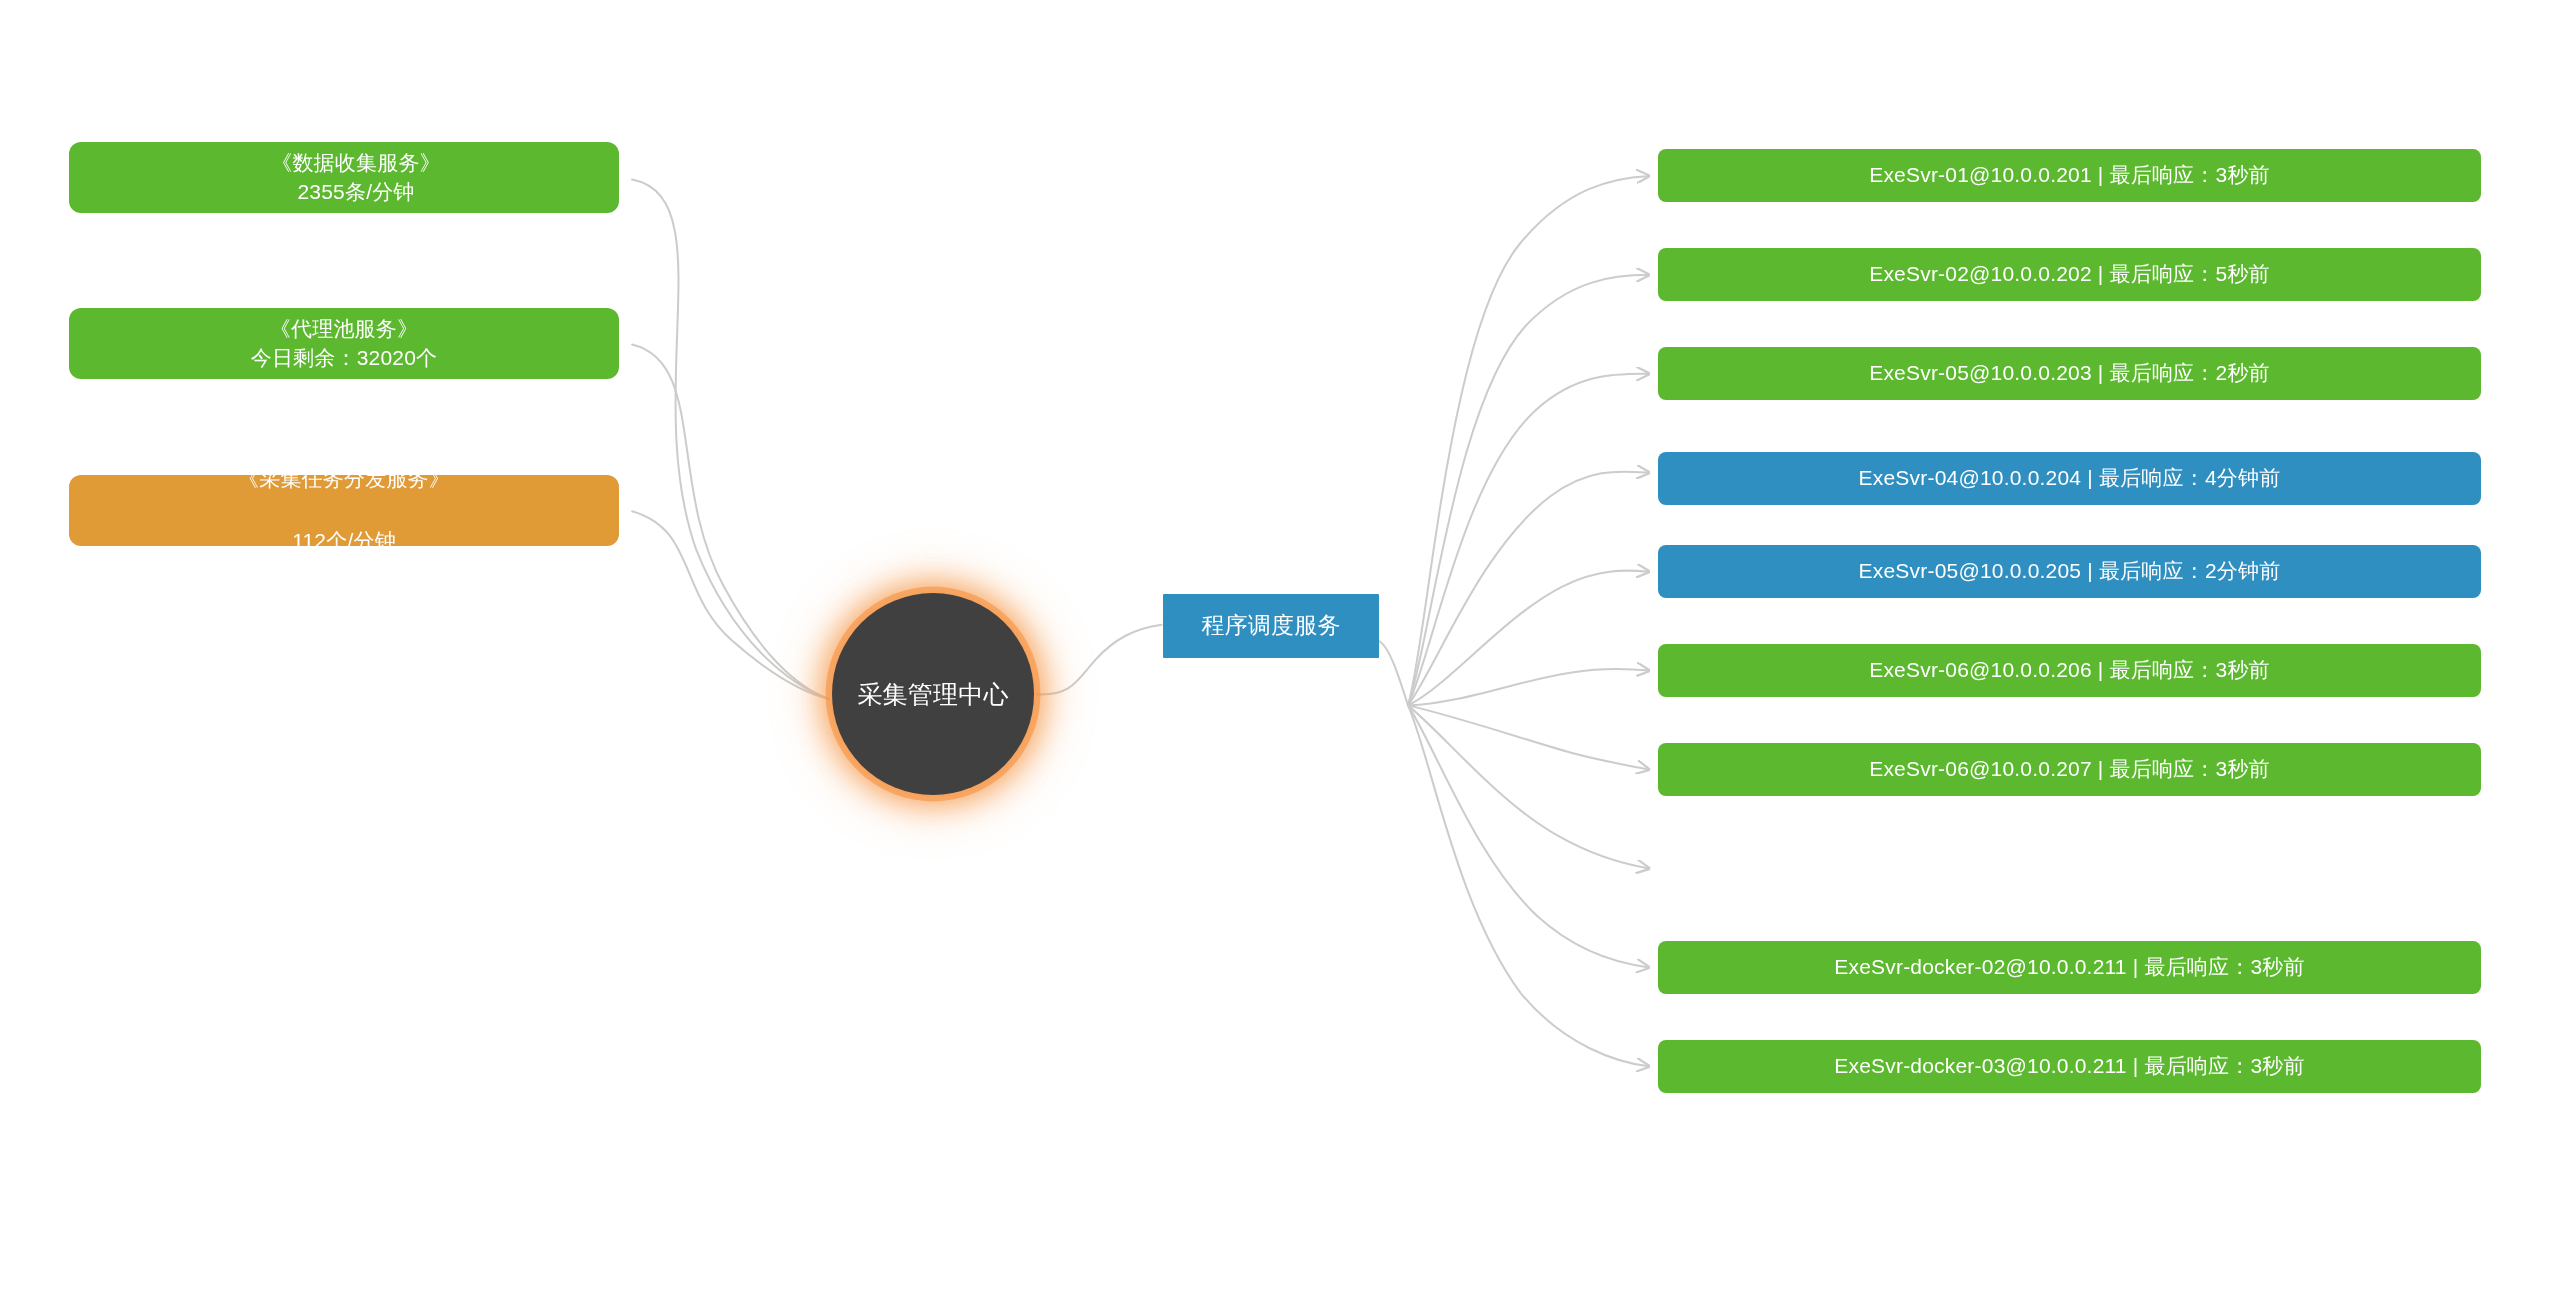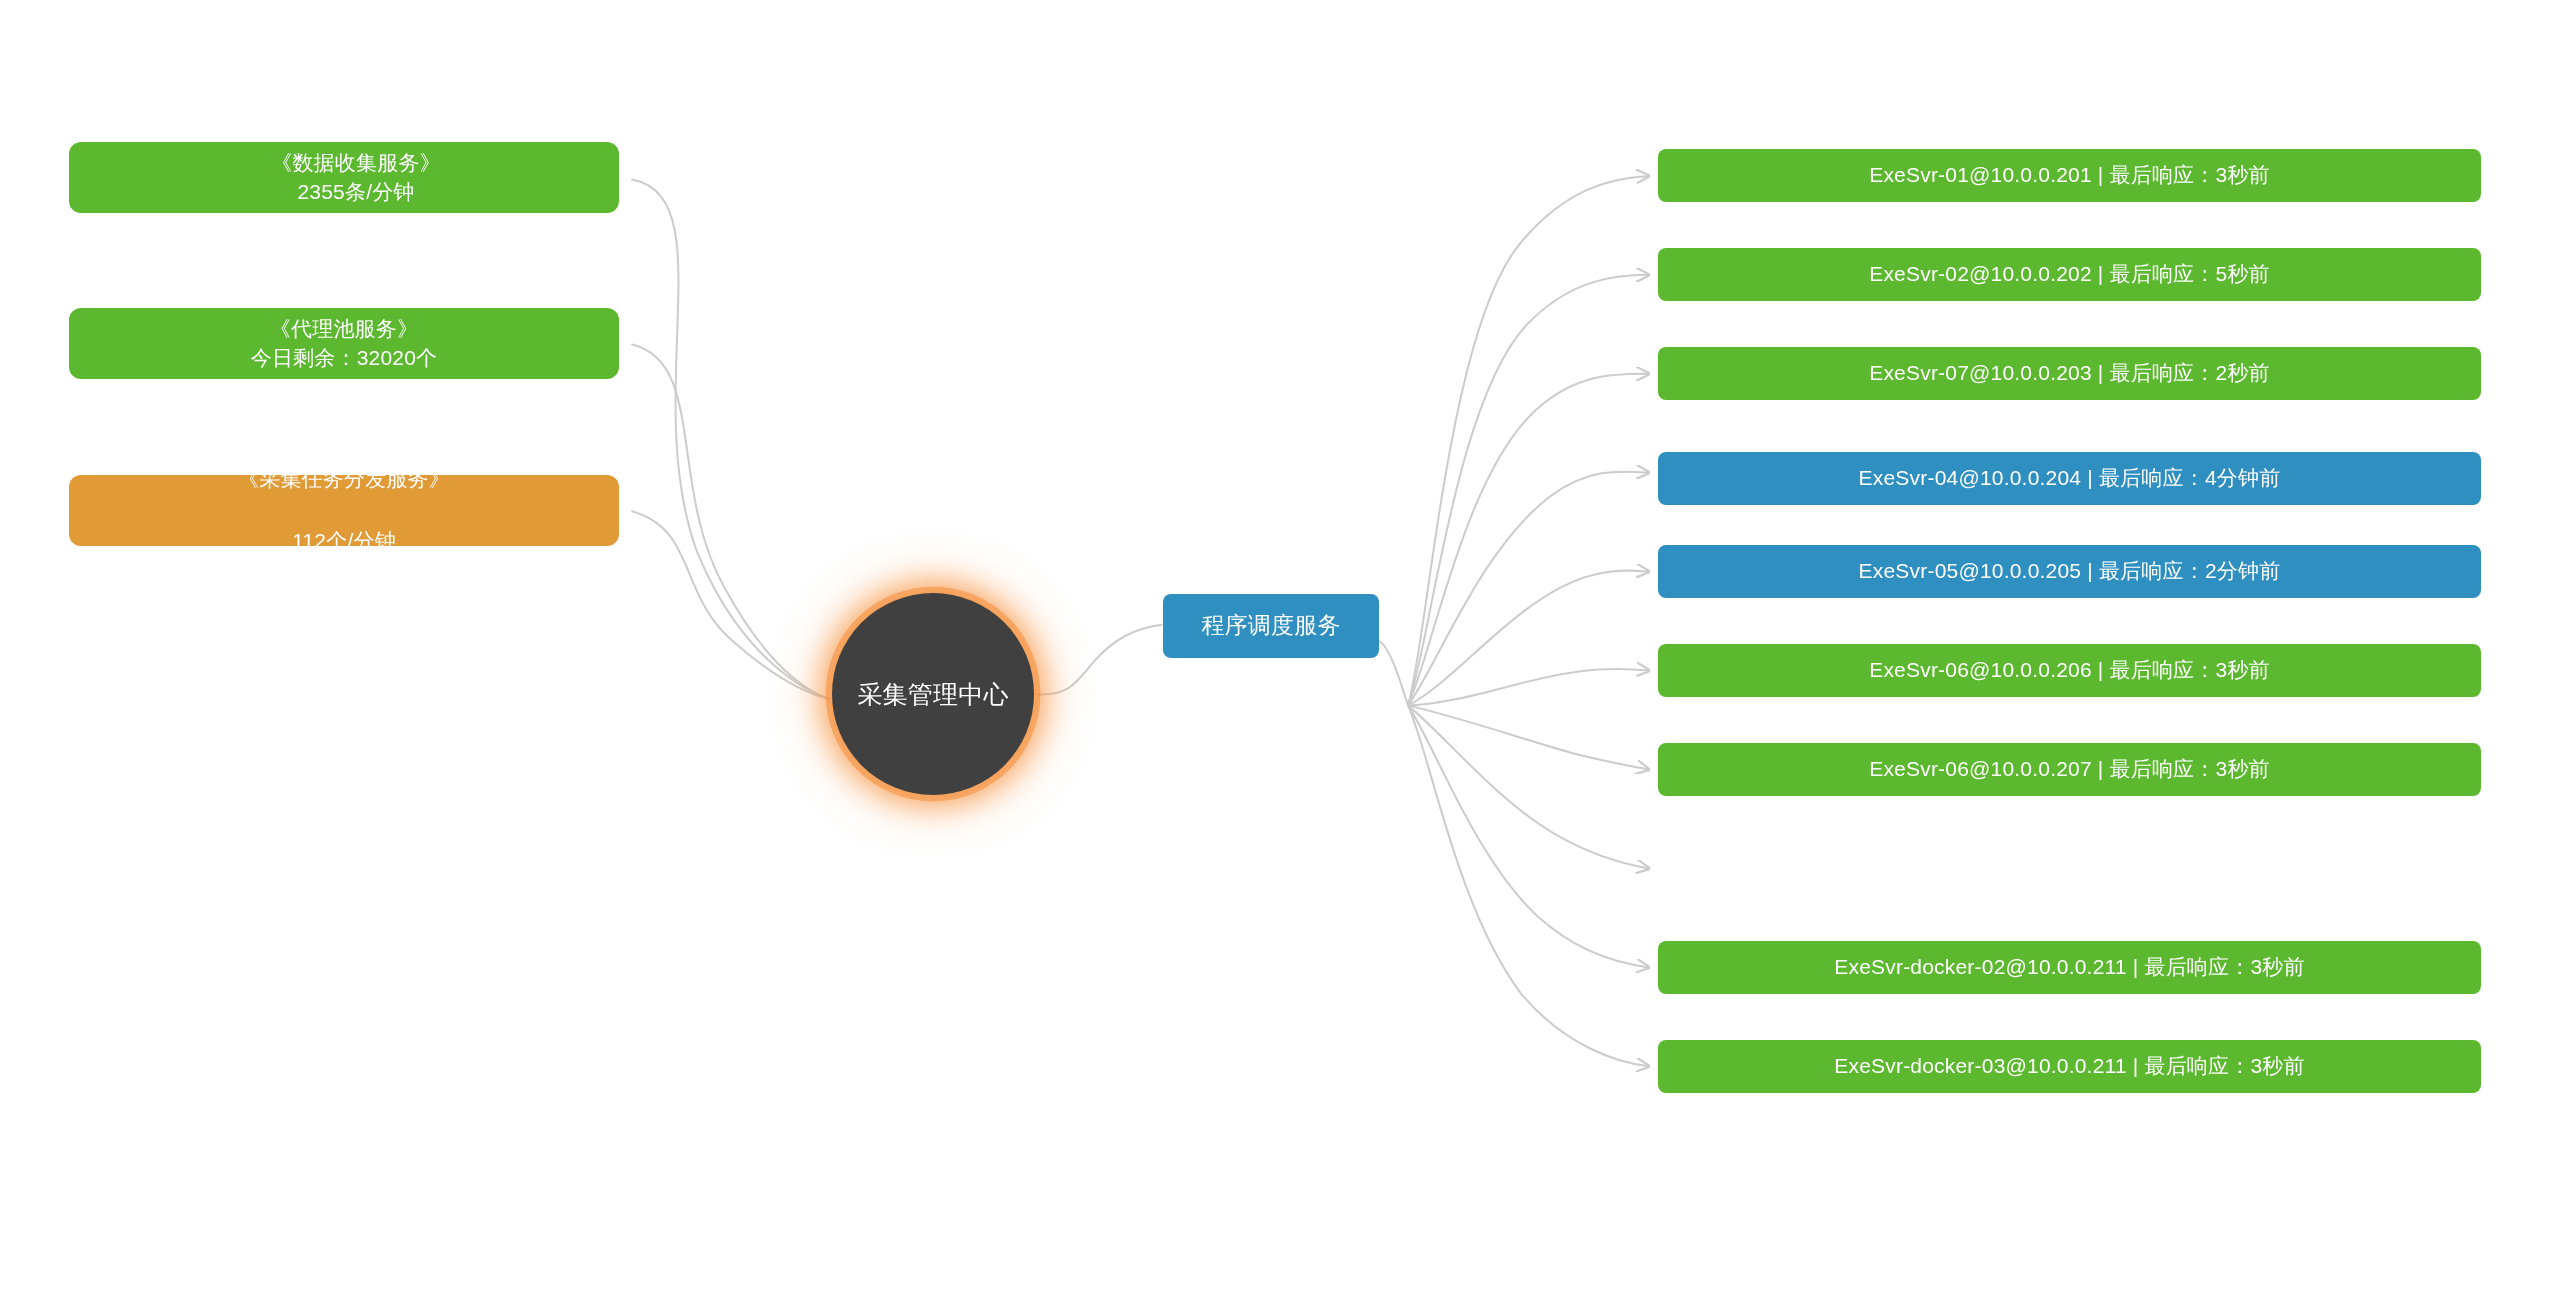--- a/index.html
+++ b/index.html
@@ -74,21 +74,21 @@
   }
 
   
   #scheduler {
     left: 1163px;
     top: 594px;
     width: 216px;
     height: 64px;
     background: #2E8FC0;
     font-size: 23px;
-    border-radius: 8px;
+    border-radius: 1px;
   }
 
   
   .exe {
     left: 1658px;
     width: 823px;
     height: 53px;
     font-size: 21px;
     border-radius: 8px;
   }
@@ -154,21 +154,21 @@
     <span class="ln">程序调度服务</span>
   </div>
 
   <div class="node exe green" style="top:149px">
     <span class="ln">ExeSvr-01@10.0.0.201 | 最后响应：3秒前</span>
   </div>
   <div class="node exe green" style="top:248px">
     <span class="ln">ExeSvr-02@10.0.0.202 | 最后响应：5秒前</span>
   </div>
   <div class="node exe green" style="top:347px">
-    <span class="ln">ExeSvr-07@10.0.0.203 | 最后响应：2秒前</span>
+    <span class="ln">ExeSvr-05@10.0.0.203 | 最后响应：2秒前</span>
   </div>
   <div class="node exe blue" style="top:452px">
     <span class="ln">ExeSvr-04@10.0.0.204 | 最后响应：4分钟前</span>
   </div>
   <div class="node exe blue" style="top:545px">
     <span class="ln">ExeSvr-05@10.0.0.205 | 最后响应：2分钟前</span>
   </div>
   <div class="node exe green" style="top:644px">
     <span class="ln">ExeSvr-06@10.0.0.206 | 最后响应：3秒前</span>
   </div>

